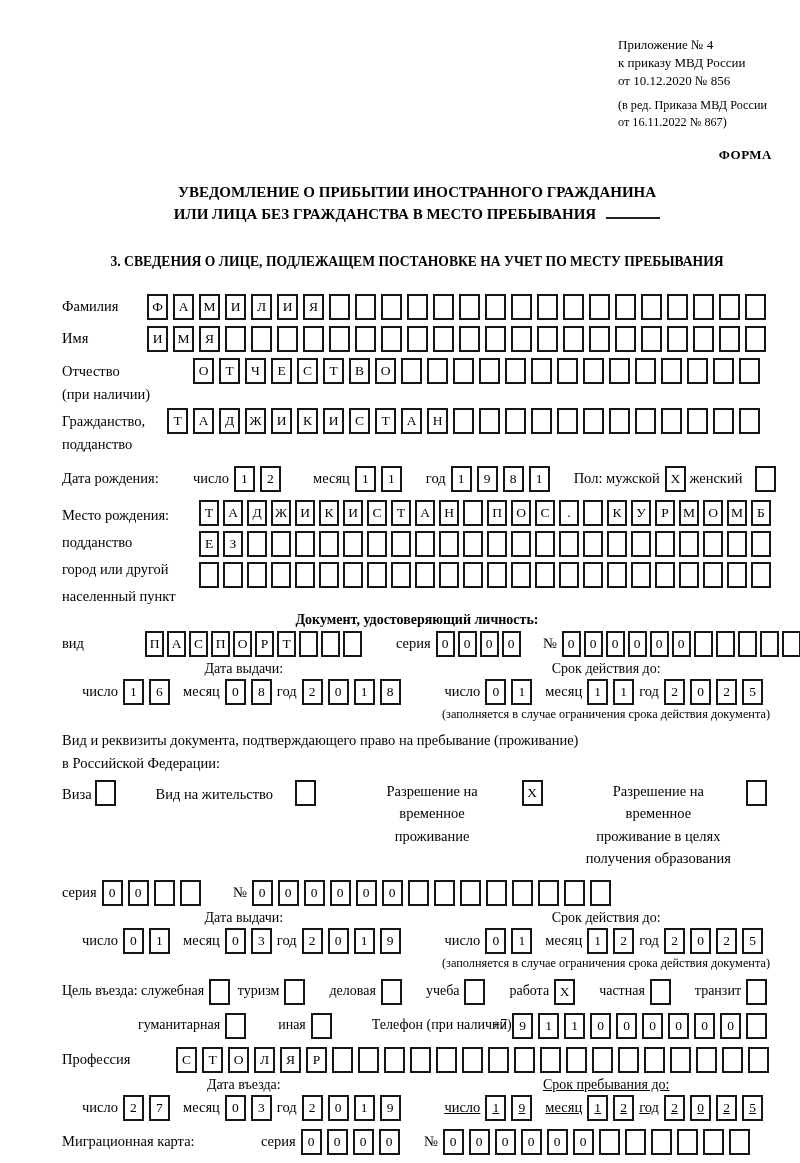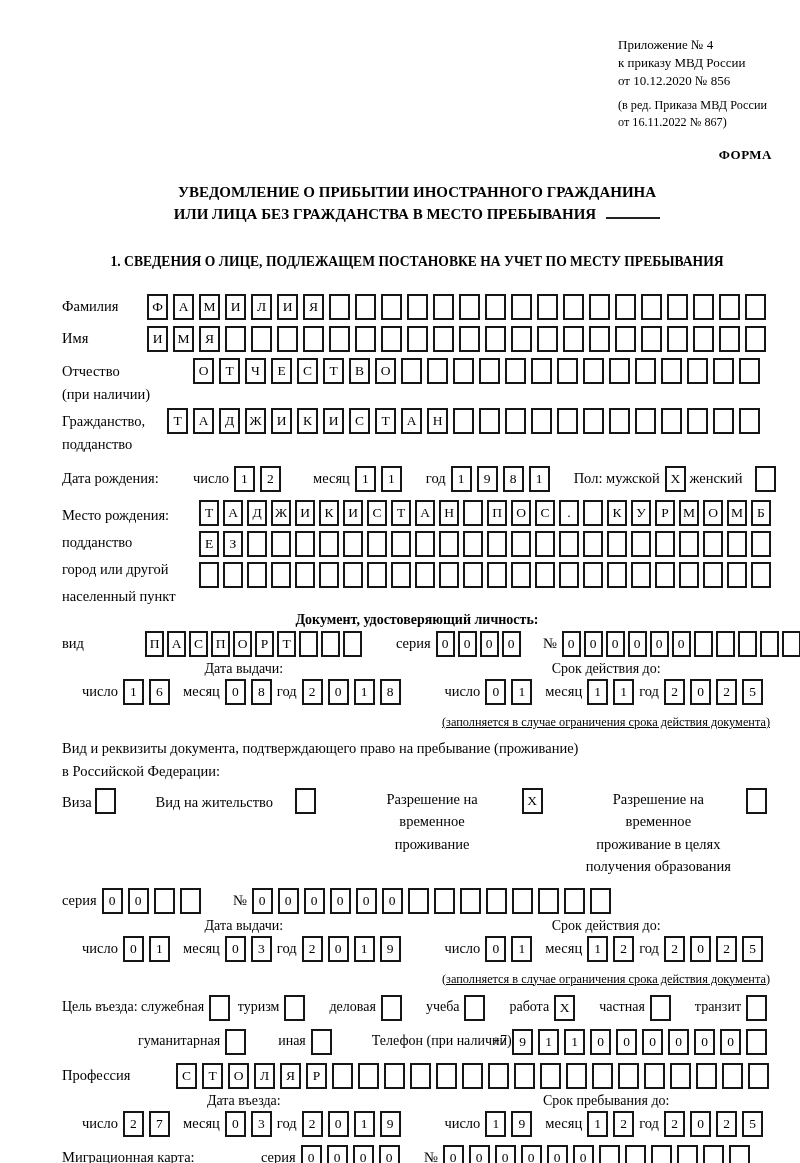--- a/index.html
+++ b/index.html
@@ -42,21 +42,21 @@
   .grp{display:flex;align-items:flex-start;}
   .grp .glabel{padding-top:4px;margin-right:5px;flex:0 0 auto;}
   .gap8{margin-left:8px;} .gap12{margin-left:12px;} .gap16{margin-left:16px;} .gap24{margin-left:24px;}
 
   .center-bold{text-align:center;font-weight:bold;font-size:14px;margin-top:8px;}
 
   .datepair{display:flex;justify-content:space-between;margin-top:4px;}
   .dgroup{display:flex;flex-direction:column;}
   .dhead{text-align:center;font-size:14px;margin-bottom:2px;}
   .dline{display:flex;align-items:flex-start;}
-  .note-right{text-align:right;font-size:12.3px;margin-top:10px;padding-right:2px;text-decoration:underline;}
+  .note-right{text-align:right;font-size:12.3px;margin-top:2px;padding-right:2px;}
 
   .para{margin-top:10px;font-size:14.5px;}
 
   .permit-row{margin-top:8px;align-items:flex-start;}
   .pitem{display:flex;align-items:flex-start;}
   .caption{text-align:center;line-height:1.55;}
   .cb{flex:0 0 auto;}
 </style>
 </head>
 <body>
@@ -73,21 +73,21 @@
     </div>
   </div>
 
   <div class="form-label">ФОРМА</div>
 
   <div class="title">
     <div>УВЕДОМЛЕНИЕ О ПРИБЫТИИ ИНОСТРАННОГО ГРАЖДАНИНА</div>
     <div><span>ИЛИ ЛИЦА БЕЗ ГРАЖДАНСТВА В МЕСТО ПРЕБЫВАНИЯ</span><span class="uline"></span></div>
   </div>
 
-  <div class="sec-head">1. СВЕДЕНИЯ О ЛИЦЕ, ПОДЛЕЖАЩЕМ ПОСТАНОВКЕ НА УЧЕТ ПО МЕСТУ ПРЕБЫВАНИЯ</div>
+  <div class="sec-head">3. СВЕДЕНИЯ О ЛИЦЕ, ПОДЛЕЖАЩЕМ ПОСТАНОВКЕ НА УЧЕТ ПО МЕСТУ ПРЕБЫВАНИЯ</div>
 
   <div class="row" style="margin-top:24px;">
     <span class="lbl" style="width:66px;">Фамилия</span>
     <span class="boxes">
         <span class="cbox">Ф</span>
         <span class="cbox">А</span>
         <span class="cbox">М</span>
         <span class="cbox">И</span>
         <span class="cbox">Л</span>
         <span class="cbox">И</span>
@@ -693,21 +693,21 @@
             <span class="glabel">год</span>
             <span class="boxes">
               <span class="cbox">2</span>
               <span class="cbox">0</span>
               <span class="cbox">1</span>
               <span class="cbox">9</span>
             </span>
           </span>
       </div>
     </div>
-    <div class="dgroup" style="margin-right:4px;">
+    <div class="dgroup" style="margin-right:4px;text-decoration:underline;">
       <div class="dhead">Срок пребывания до:</div>
       <div class="dline">
         <span class="grp">
             <span class="glabel">число</span>
             <span class="boxes">
               <span class="cbox">1</span>
               <span class="cbox">9</span>
             </span>
           </span>
         <span class="grp gap8">

